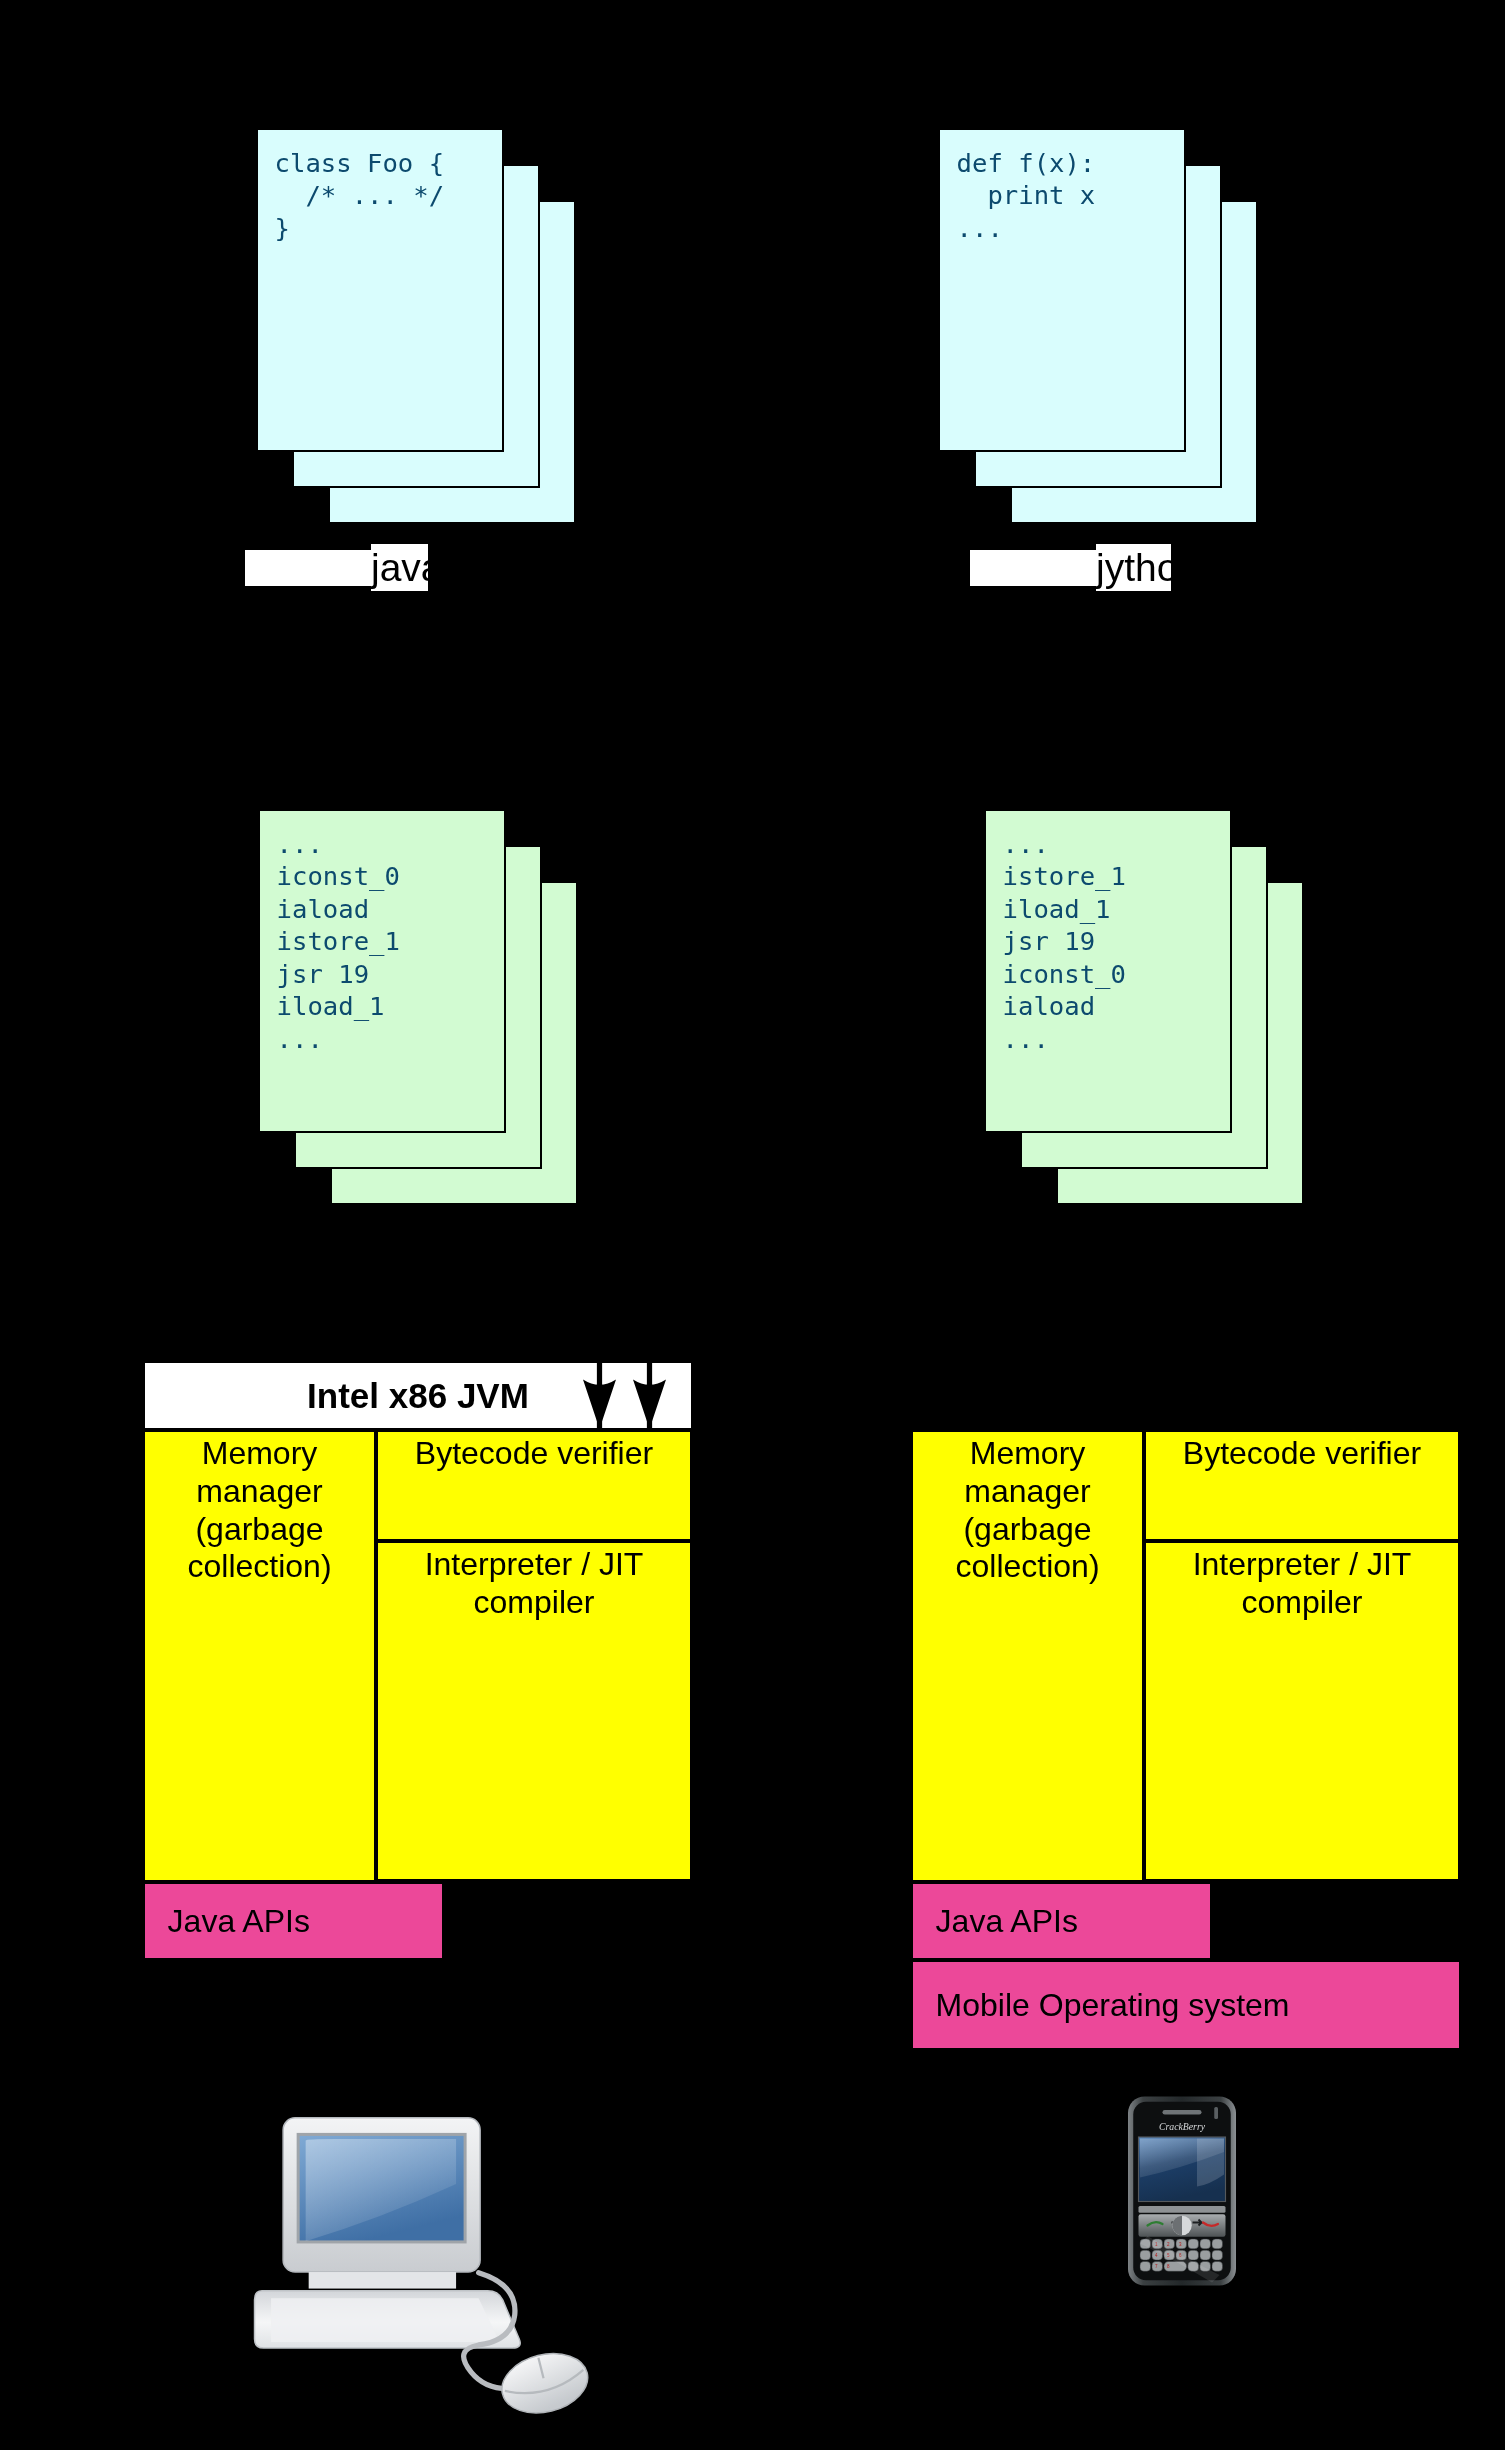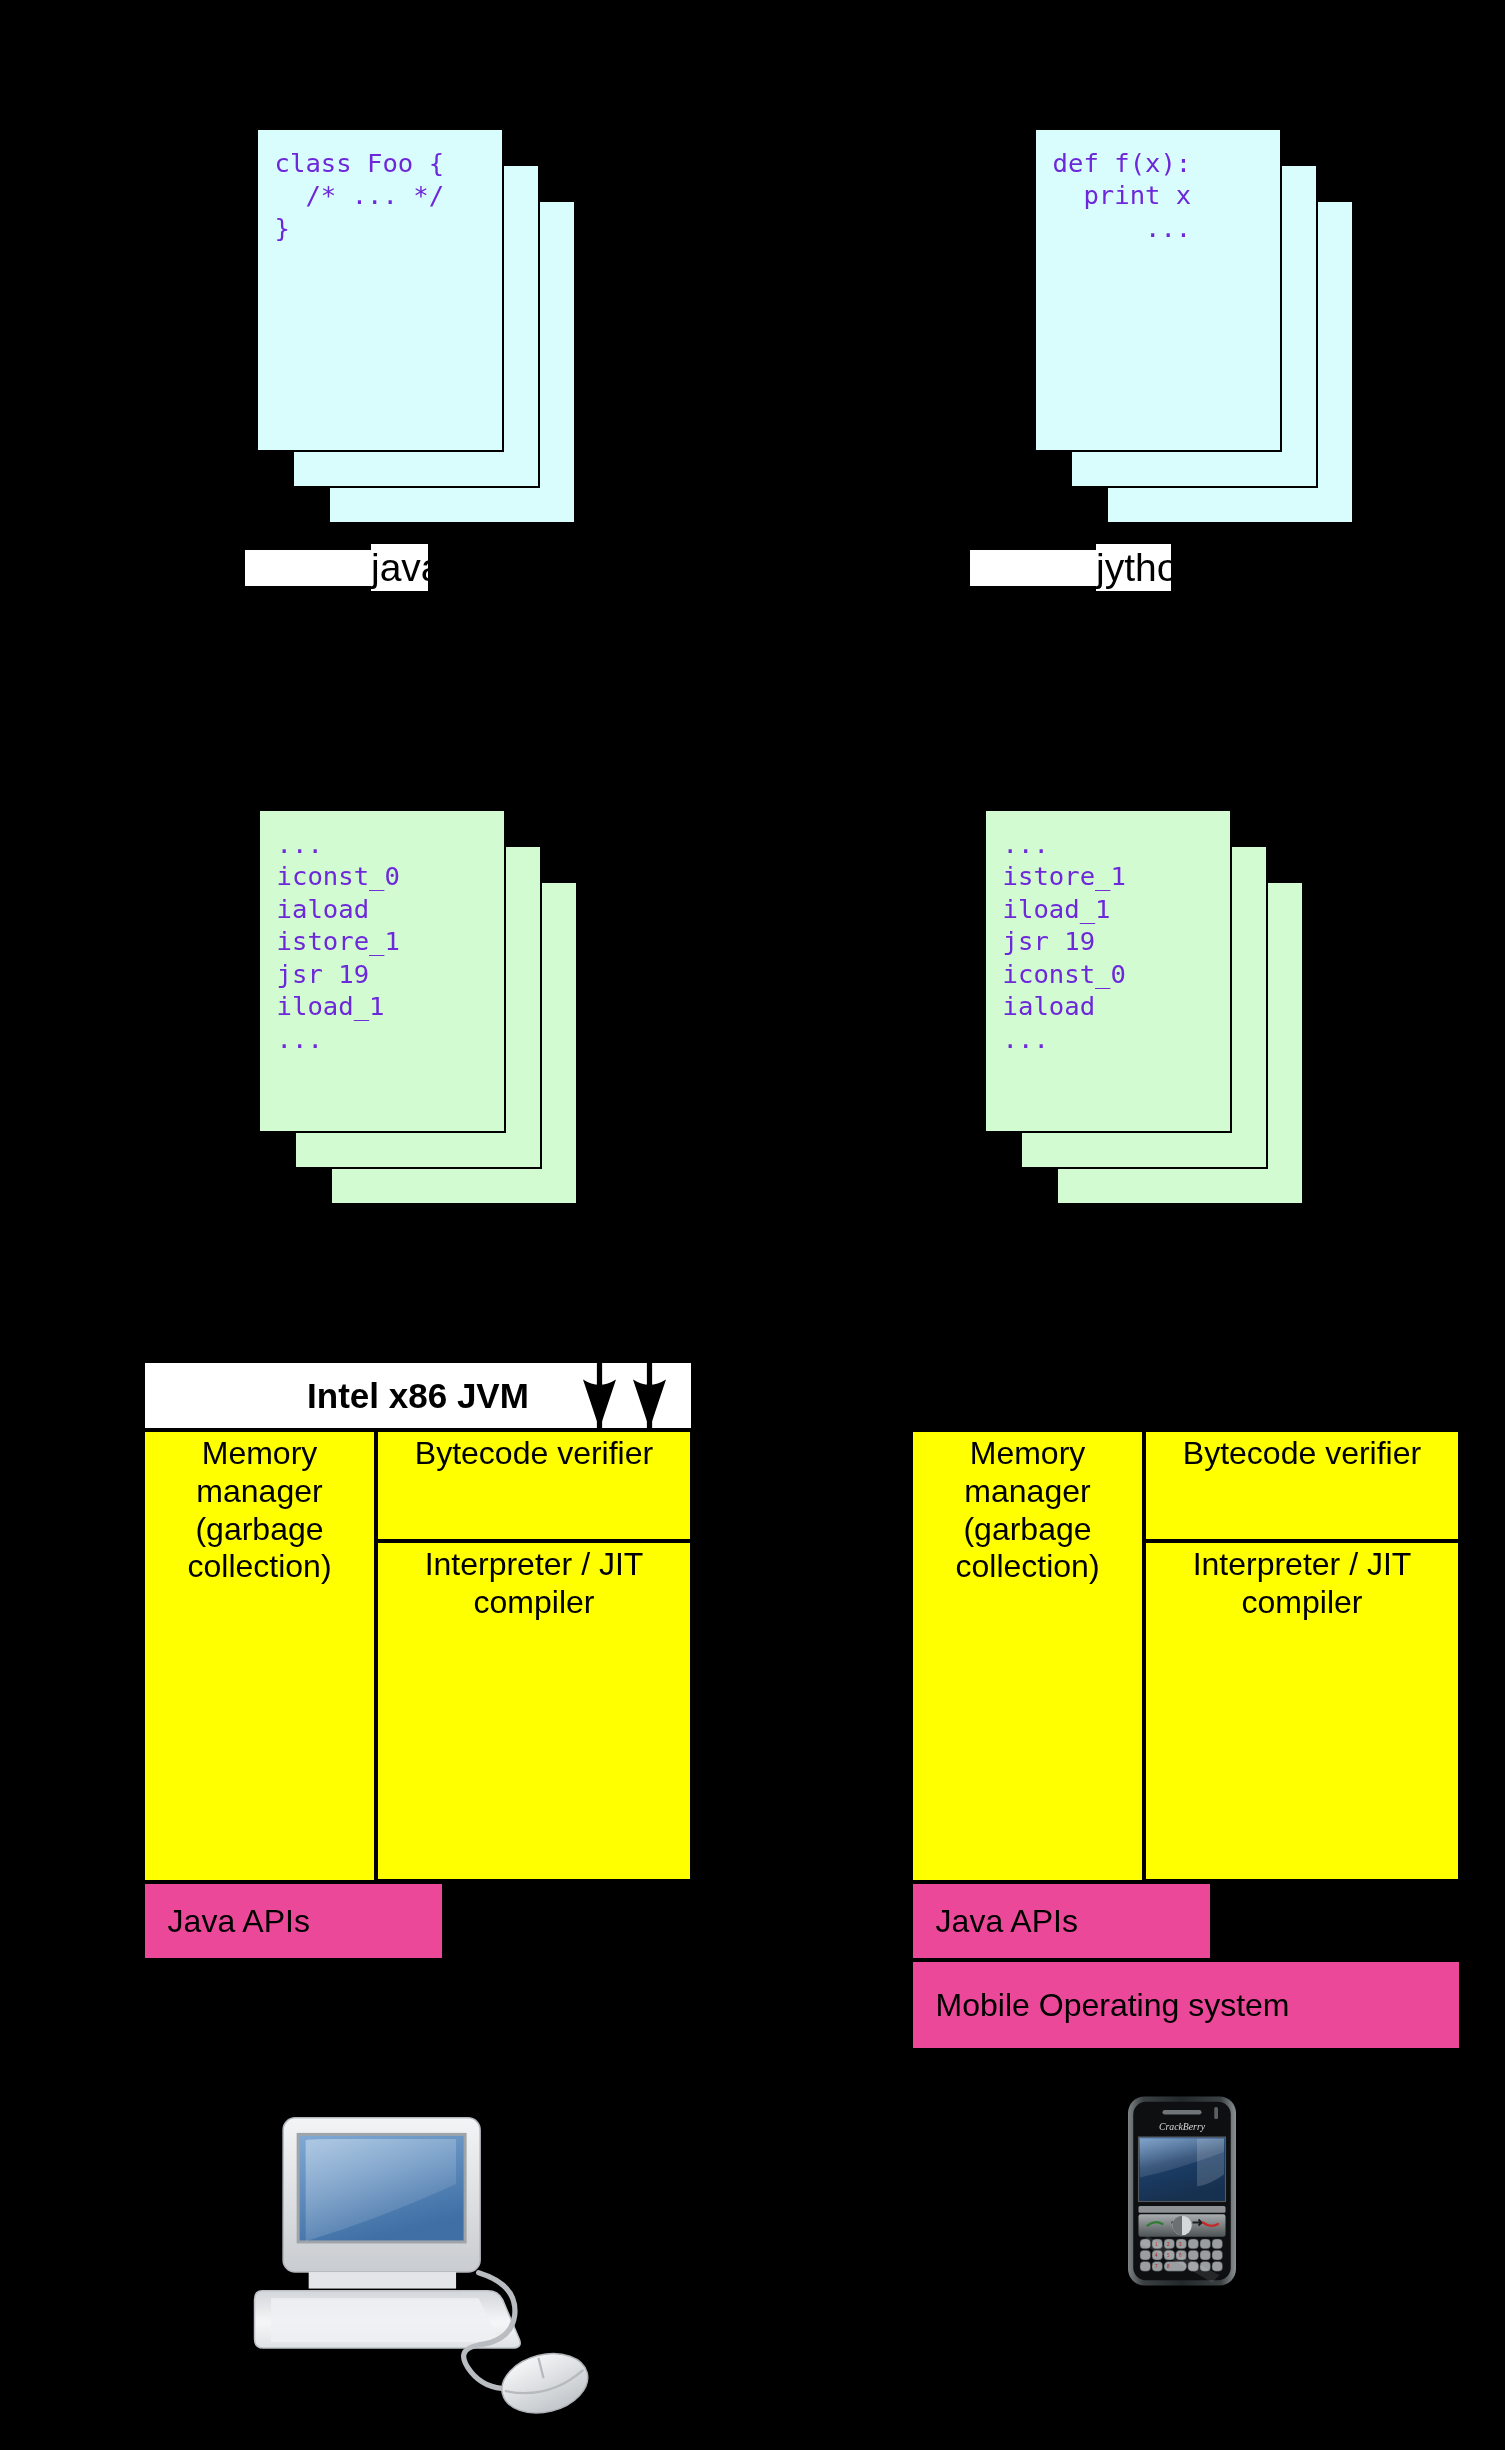--- a/index.html
+++ b/index.html
@@ -31,21 +31,21 @@
   .sheet-green { background: #d2fbd2; }
 
   .code {
     position: absolute;
     left: 16.6px;
     top: 16.6px;
     margin: 0;
     font-family: "DejaVu Sans Mono", "Liberation Mono", monospace;
     font-size: 25.6px;
     line-height: 1.27;
-    color: #6d28d9;
+    color: #0c4a6e;
     white-space: pre;
   }
 
   
   .tool-label-wrap {
     position: absolute;
     height: 47px;
   }
   .tool-label-box {
     position: absolute;
@@ -234,21 +234,21 @@
     <path d="M40 282 h276 l28 58 H40 z" fill="#eff0f2" opacity="0.85"></path>
 
     <path d="M316 248 q52 16 48 56 q-4 34 -48 40 q-34 6 -10 36 q18 22 48 22" fill="none" stroke="#b9bcc0" stroke-width="7" stroke-linecap="round"></path>
 
     <ellipse cx="404" cy="395" rx="58" ry="38" fill="url(#mouseGrad)" stroke="#b0b4b8" stroke-width="2" transform="rotate(-14 404 395)"></ellipse>
     <path d="M404 360 v28" stroke="#b6babe" stroke-width="3" transform="rotate(-14 404 395)"></path>
     <path d="M350 392 q54 26 108 -2" fill="none" stroke="#b6babe" stroke-width="3" transform="rotate(-14 404 395)"></path>
   </svg>
 </div>
 
-<div class="paper-stack" style="left:1034px; top:128px; width:324px; height:399px;text-align:right;">
+<div class="paper-stack" style="left:938px; top:128px; width:324px; height:399px;">
   <div class="sheet sheet-blue back2"></div>
   <div class="sheet sheet-blue back1"></div>
   <div class="sheet sheet-blue front">
     <pre class="code">def f(x):
   print x
 ...</pre>
   </div>
 </div>
 
 <div class="tool-label-wrap" style="left:970px; top:544px; width:203px;">

